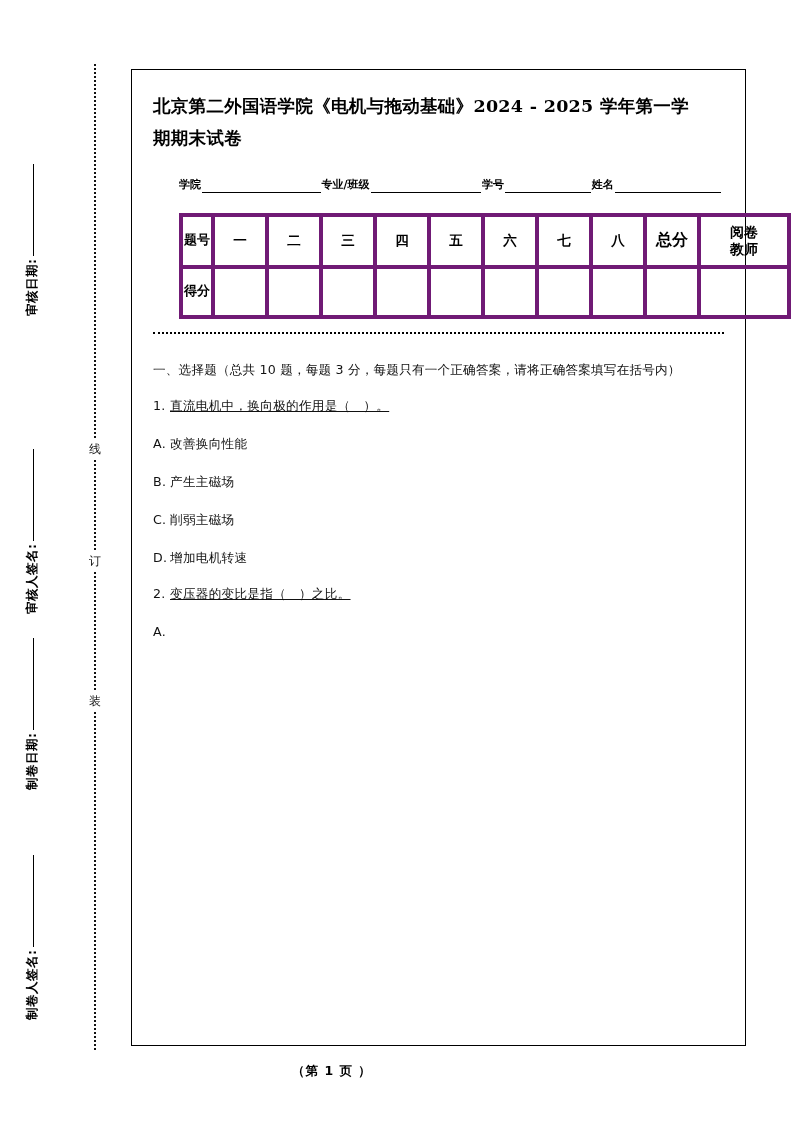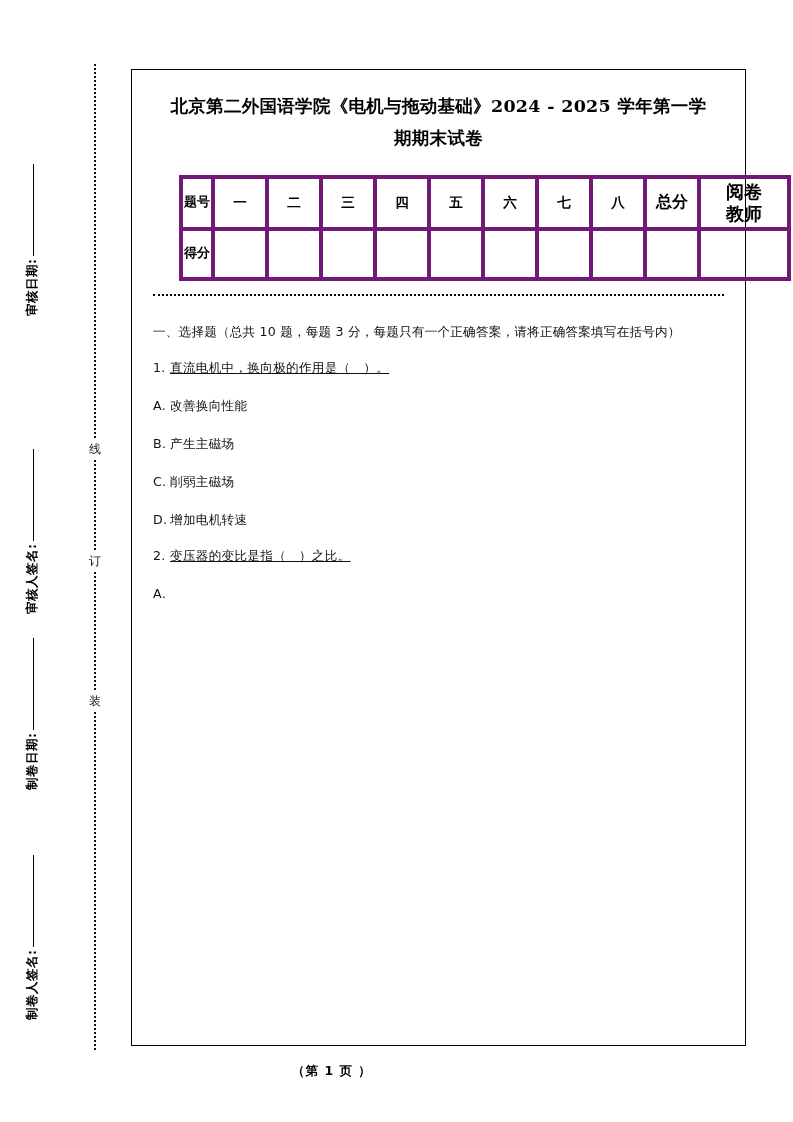--- a/index.html
+++ b/index.html
@@ -83,21 +83,21 @@
     height: 977px;
     border: 1.6px solid #000;
     box-sizing: border-box;
     padding: 16px 21px 0 21px;
   }
 
   .doc-title {
     font-family: "DejaVu Serif", "Liberation Serif", serif;
     font-size: 17.5px;
     font-weight: bold;
-    text-align: center;
+    text-align: left;
     line-height: 1.85;
     letter-spacing: 0.3px;
     margin: 4px 0 0 0;
   }
 
   
   .info-line {
     margin-top: 22px;
     padding-left: 26px;
     padding-right: 2px;
@@ -141,21 +141,21 @@
     line-height: 1.15;
     padding: 3px 1px;
     font-size: 13px;
   }
   .score-table tr.row-head td { height: 42px; }
   .score-table tr.row-score td { height: 40px; }
   .score-table td.col-num { width: 50px; }
   .score-table td.col-total { width: 50px; font-size: 16px; }
   .score-table td.col-teacher {
     width: 86px;
-    font-size: 18px;
+    font-size: 14px;
     line-height: 1.2;
   }
   .score-table td.wrap2 { line-height: 1.2; }
 
   
   .dotted-rule {
     margin: 13px 0 0 0;
     height: 0;
     border-top: 2.6px dotted #000;
   }
@@ -230,20 +230,30 @@
   </div>
 </div>
 
 <div id="paper">
 
   <div class="doc-title">
     <div>北京第二外国语学院《电机与拖动基础》2024 - 2025 学年第一学</div>
     <div>期期末试卷</div>
   </div>
 
+  <div class="info-line">
+    <span class="lbl">学院</span>
+    <span class="blank b1"></span>
+    <span class="lbl">专业/班级</span>
+    <span class="blank b2"></span>
+    <span class="lbl">学号</span>
+    <span class="blank b3"></span>
+    <span class="lbl">姓名</span>
+    <span class="blank b4"></span>
+  </div>
 
   <table class="score-table">
     <tbody>
       <tr class="row-head">
         <td class="hdr-label">题号</td>
         <td class="col-num">一</td>
         <td class="col-num">二</td>
         <td class="col-num">三</td>
         <td class="col-num">四</td>
         <td class="col-num">五</td>

